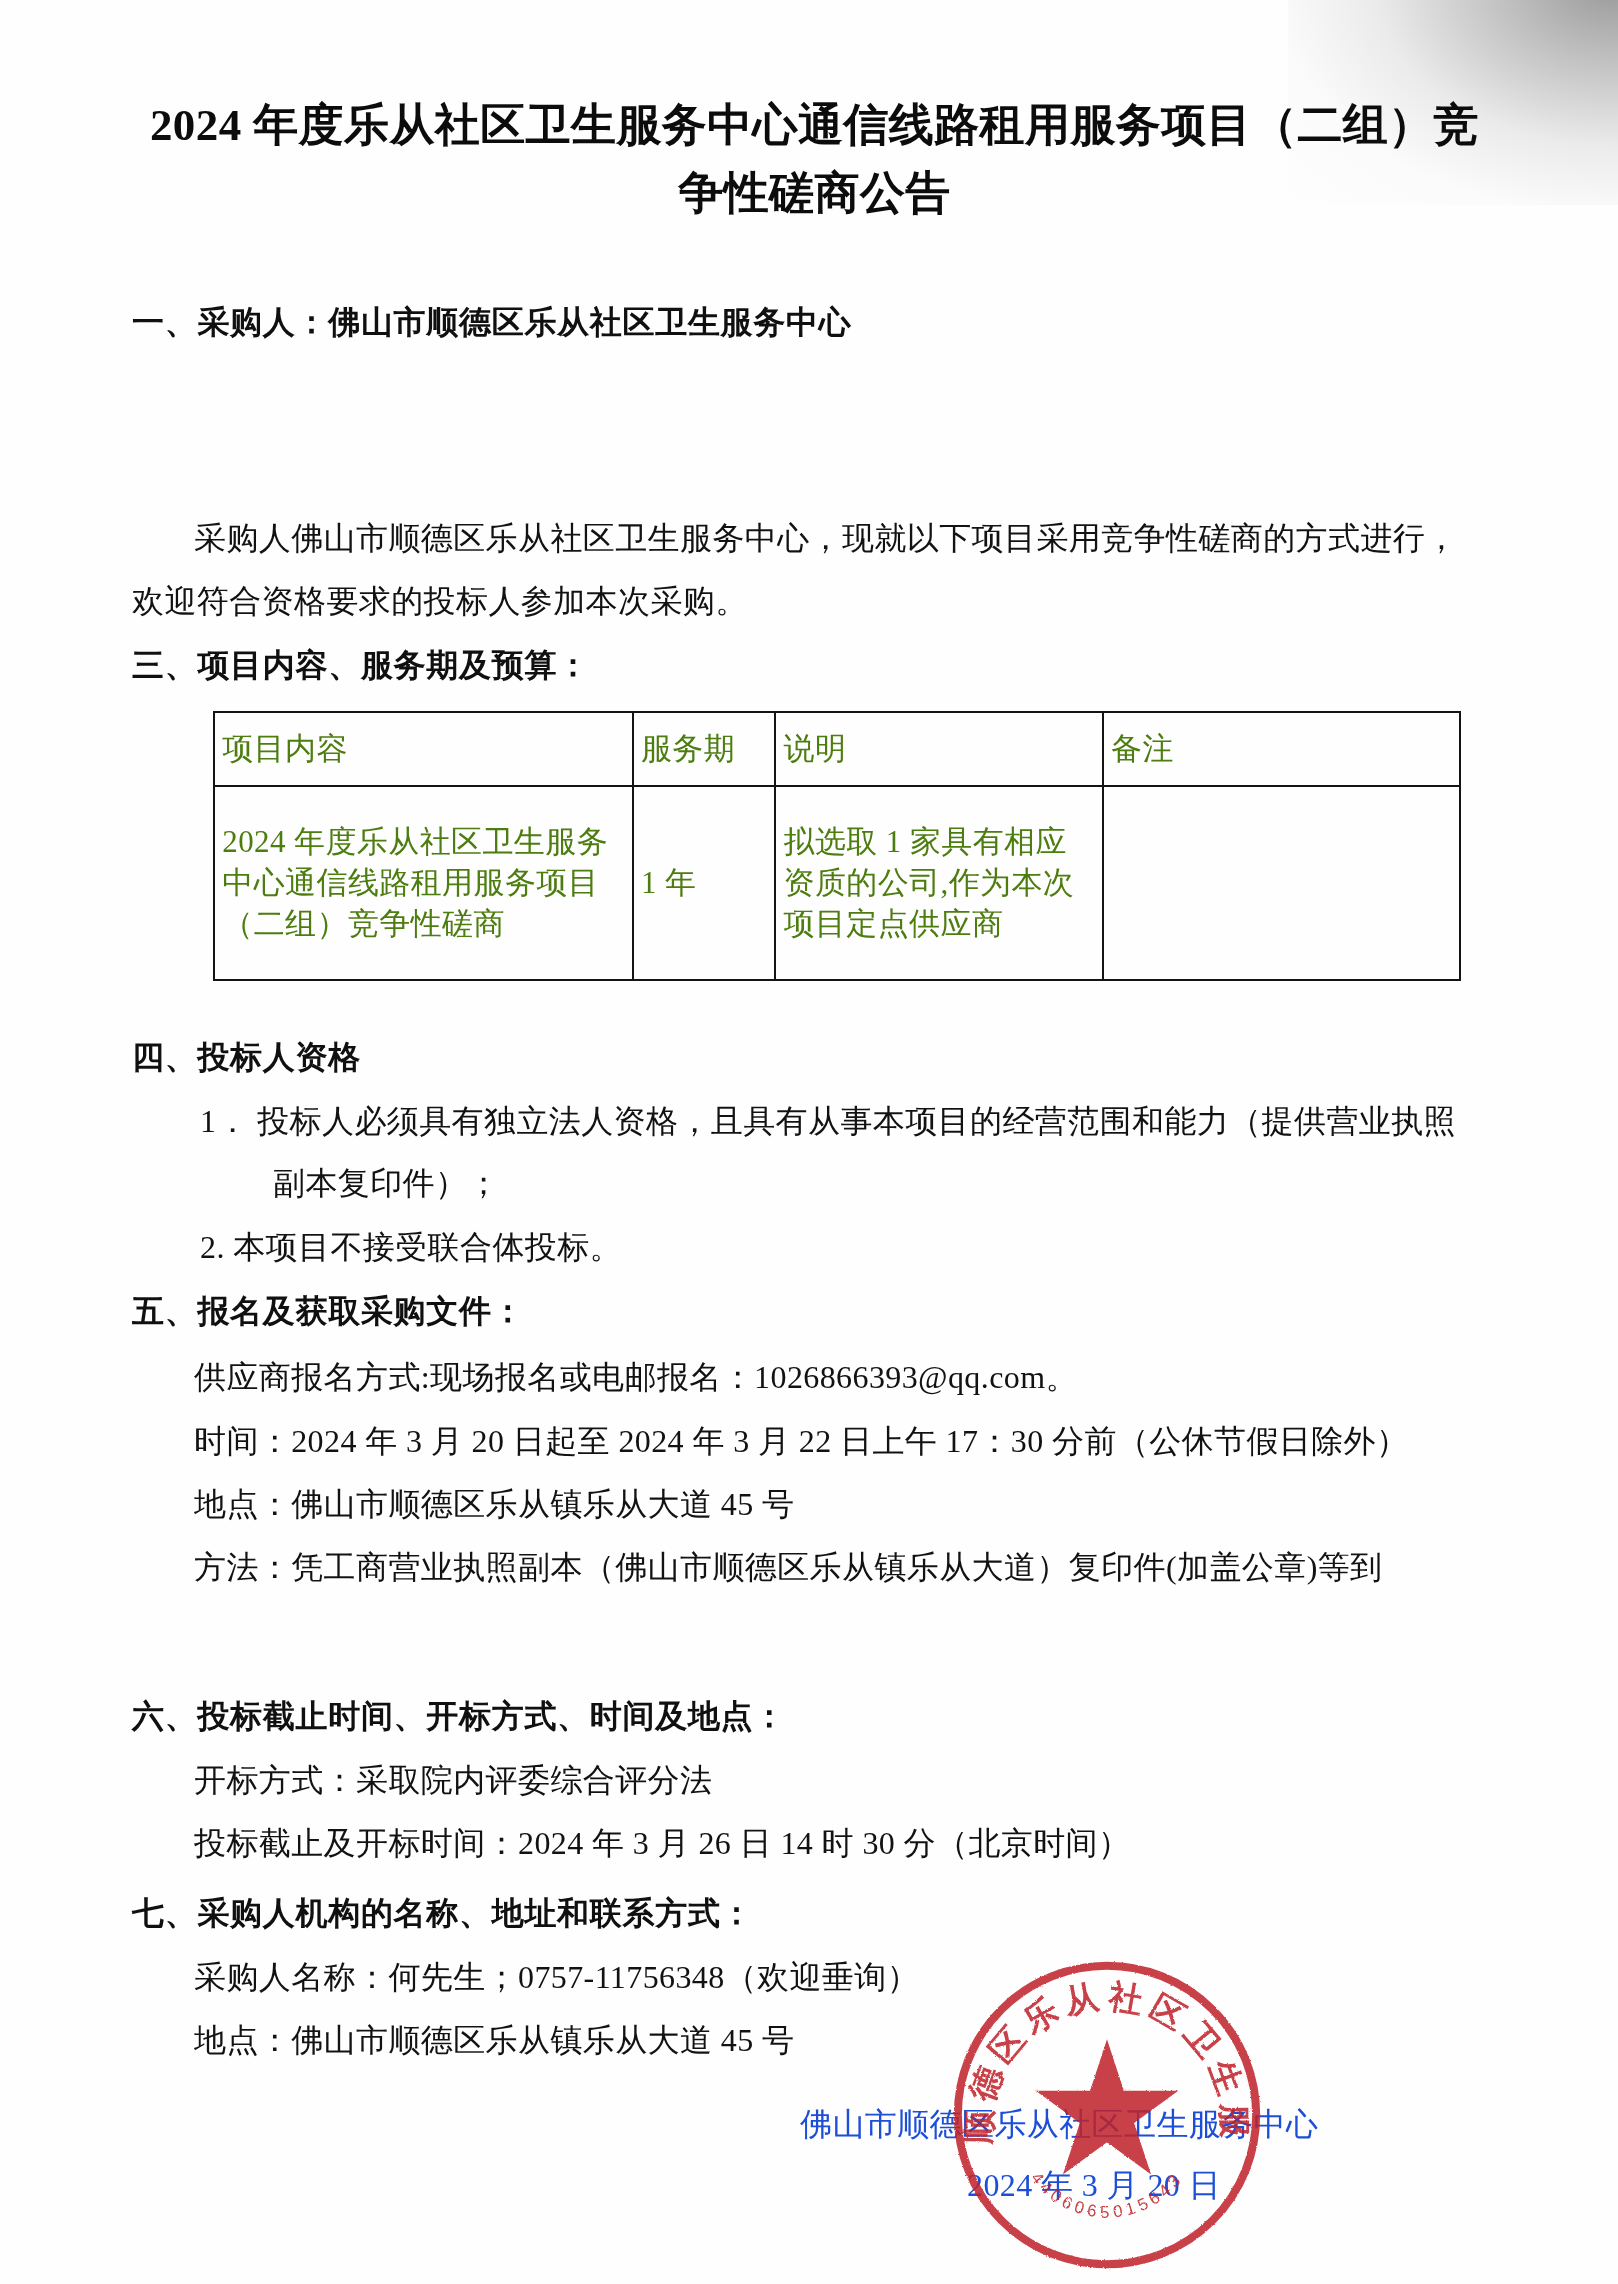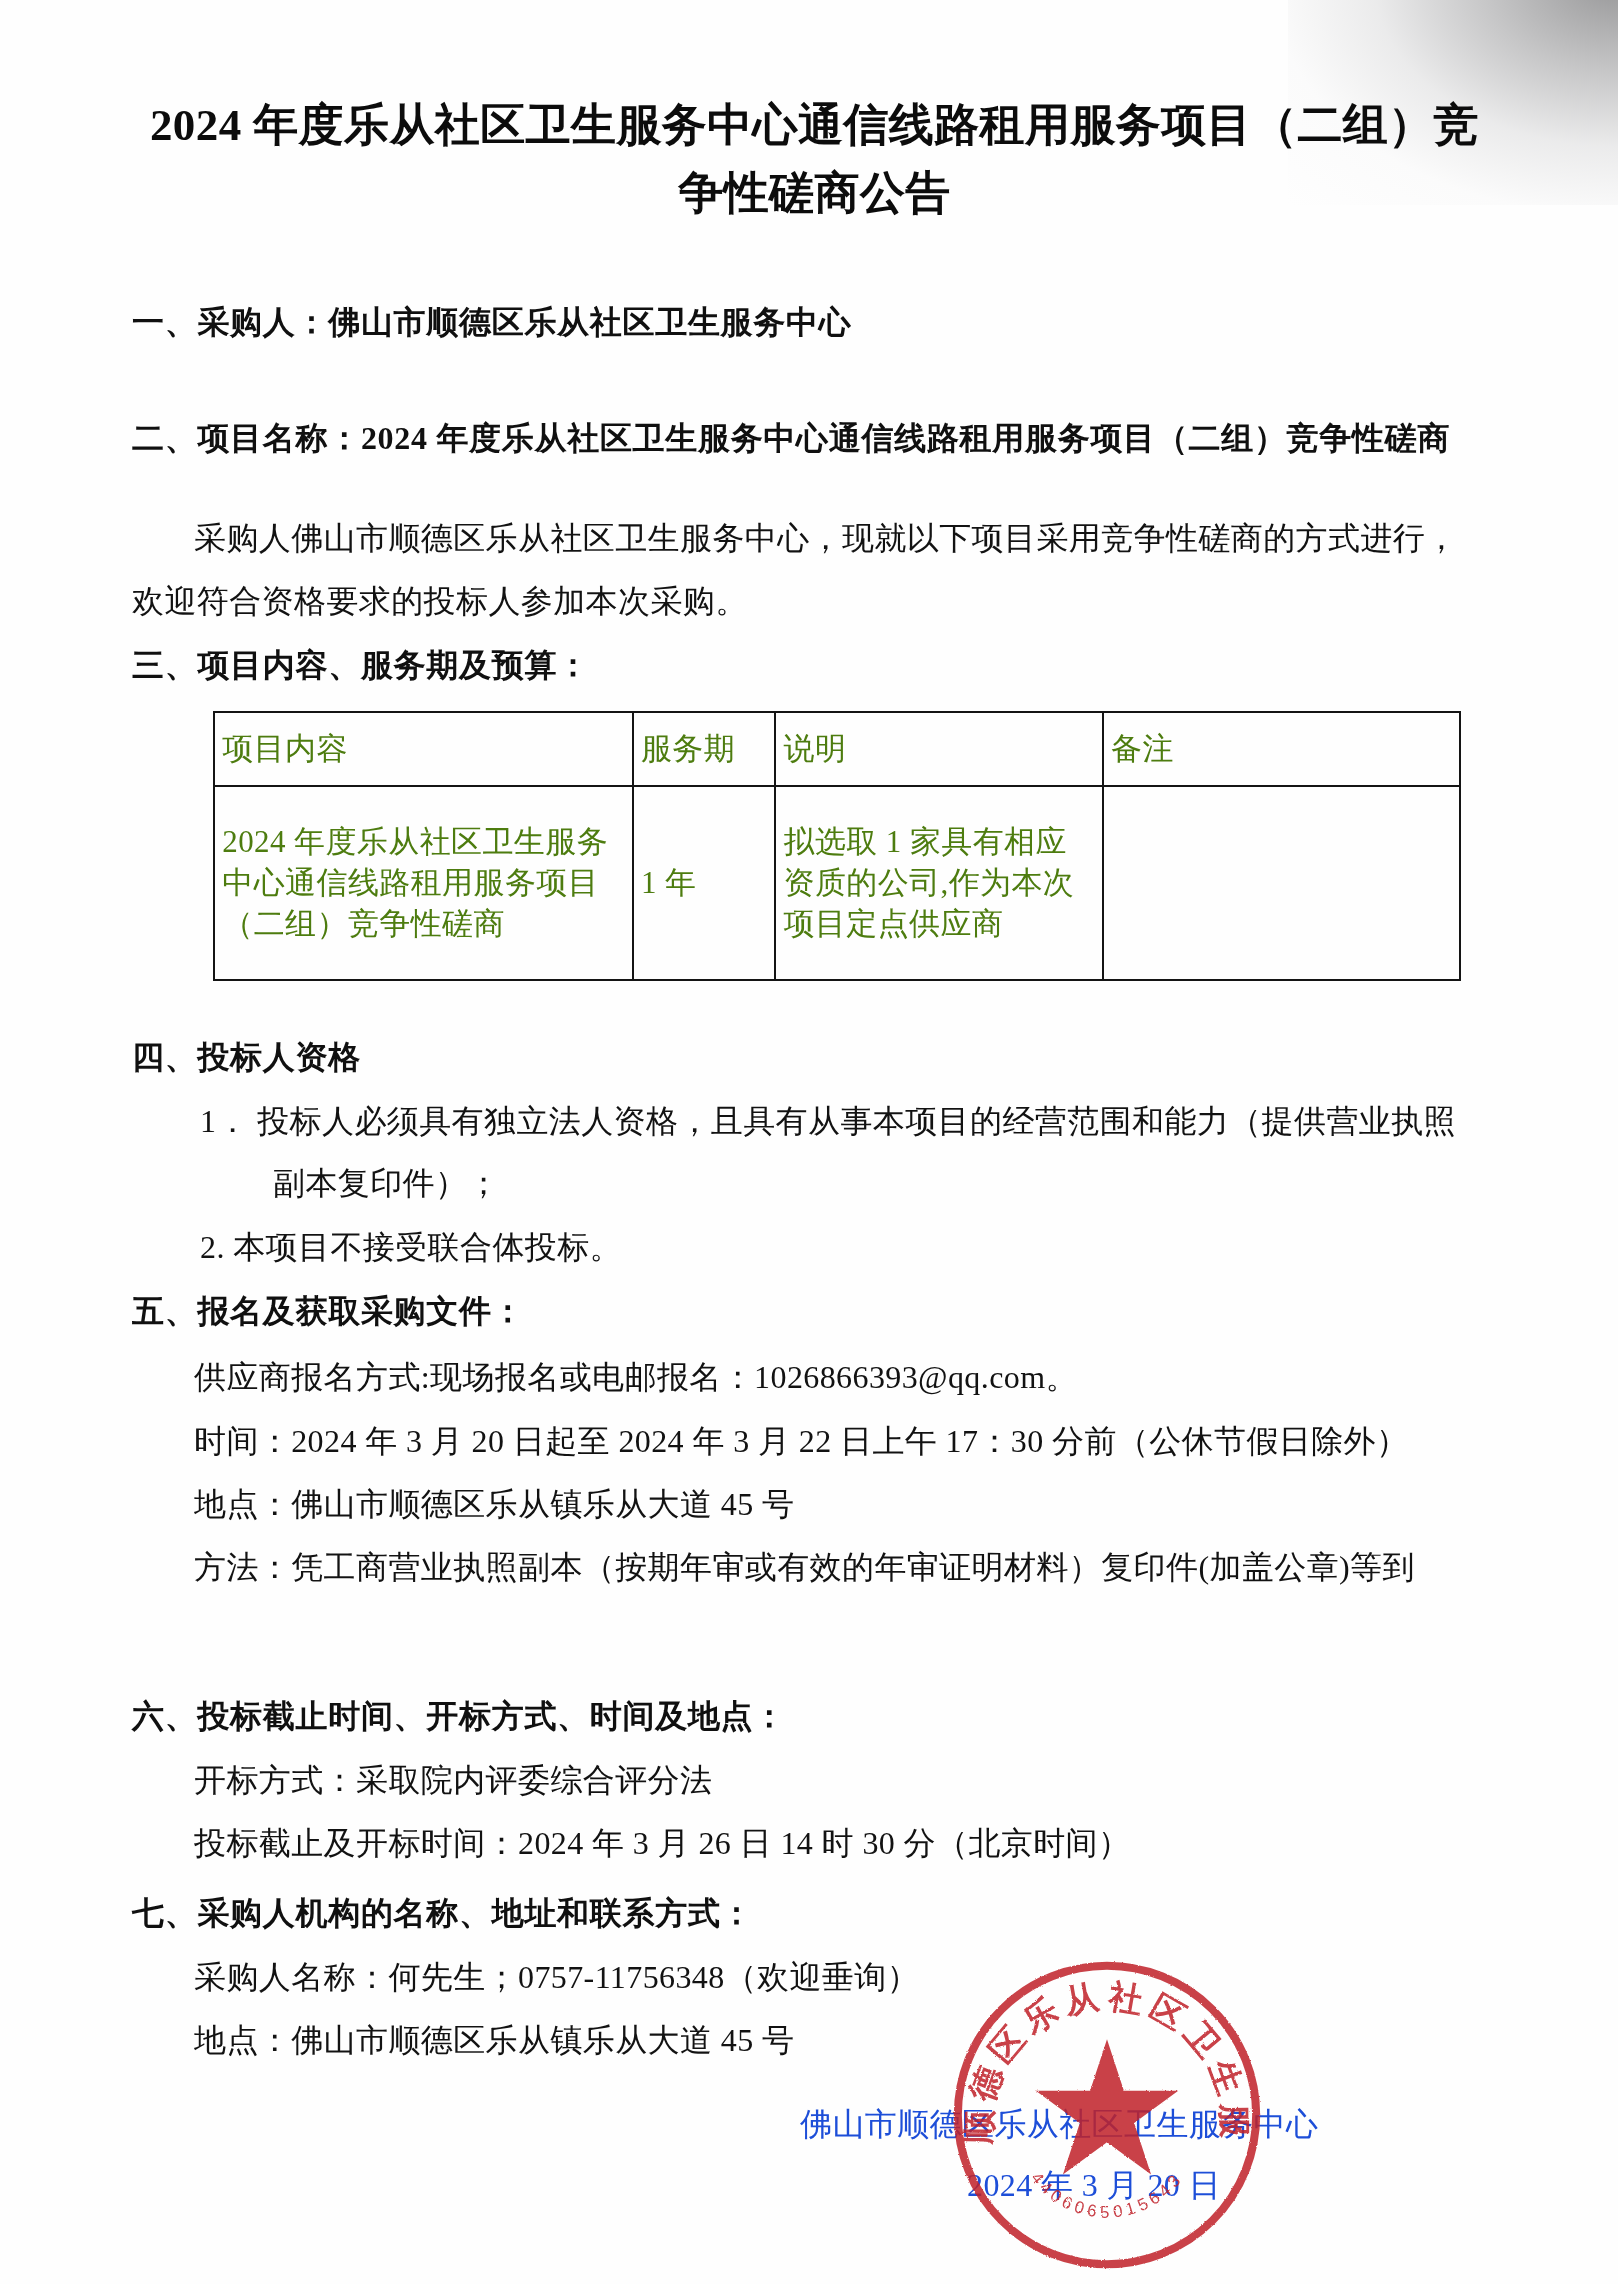--- a/index.html
+++ b/index.html
@@ -124,21 +124,20 @@
 <div id="page">
 
   <div id="scan-shadow"></div>
 
   <div id="content">
 
     <div class="doc-title">2024 年度乐从社区卫生服务中心通信线路租用服务项目（二组）竞争性磋商公告</div>
 
     <div class="sec-head" style="left:132px; top:290px;">一、采购人：佛山市顺德区乐从社区卫生服务中心</div>
 
-    <div class="sec-head" style="left:132px; top:406px;">二、项目名称：2024 年度乐从社区卫生服务中心通信线路租用服务项目（二组）竞争性磋商</div>
 
     <div class="body-line" style="left:194px; top:506px;">采购人佛山市顺德区乐从社区卫生服务中心，现就以下项目采用竞争性磋商的方式进行，</div>
     <div class="body-line" style="left:132px; top:569px;">欢迎符合资格要求的投标人参加本次采购。</div>
 
     <div class="sec-head" style="left:132px; top:633px;">三、项目内容、服务期及预算：</div>
 
     <table id="proj-table">
       <thead>
         <tr>
           <td class="col-a">项目内容</td>
@@ -161,21 +160,21 @@
 
     <div class="body-line" style="left:200px; top:1089px;">1． 投标人必须具有独立法人资格，且具有从事本项目的经营范围和能力（提供营业执照</div>
     <div class="body-line" style="left:273px; top:1151px;">副本复印件）；</div>
     <div class="body-line" style="left:200px; top:1215px;">2. 本项目不接受联合体投标。</div>
 
     <div class="sec-head" style="left:132px; top:1279px;">五、报名及获取采购文件：</div>
 
     <div class="body-line" style="left:194px; top:1345px;font-family:Liberation Serif, serif;">供应商报名方式:现场报名或电邮报名：1026866393@qq.com。</div>
     <div class="body-line" style="left:194px; top:1409px;">时间：2024 年 3 月 20 日起至 2024 年 3 月 22 日上午 17：30 分前（公休节假日除外）</div>
     <div class="body-line" style="left:194px; top:1472px;">地点：佛山市顺德区乐从镇乐从大道 45 号</div>
-    <div class="body-line" style="left:194px; top:1535px;">方法：凭工商营业执照副本（按期年审或有效的年审证明材料）复印件(加盖公章)等到</div>
+    <div class="body-line" style="left:194px; top:1535px;">方法：凭工商营业执照副本（佛山市顺德区乐从镇乐从大道）复印件(加盖公章)等到</div>
 
     <div class="sec-head" style="left:132px; top:1684px;">六、投标截止时间、开标方式、时间及地点：</div>
 
     <div class="body-line" style="left:194px; top:1748px;">开标方式：采取院内评委综合评分法</div>
     <div class="body-line" style="left:194px; top:1811px;">投标截止及开标时间：2024 年 3 月 26 日 14 时 30 分（北京时间）</div>
 
     <div class="sec-head" style="left:132px; top:1881px;">七、采购人机构的名称、地址和联系方式：</div>
 
     <div class="body-line" style="left:194px; top:1945px;">采购人名称：何先生；0757-11756348（欢迎垂询）</div>
     <div class="body-line" style="left:194px; top:2008px;">地点：佛山市顺德区乐从镇乐从大道 45 号</div>

